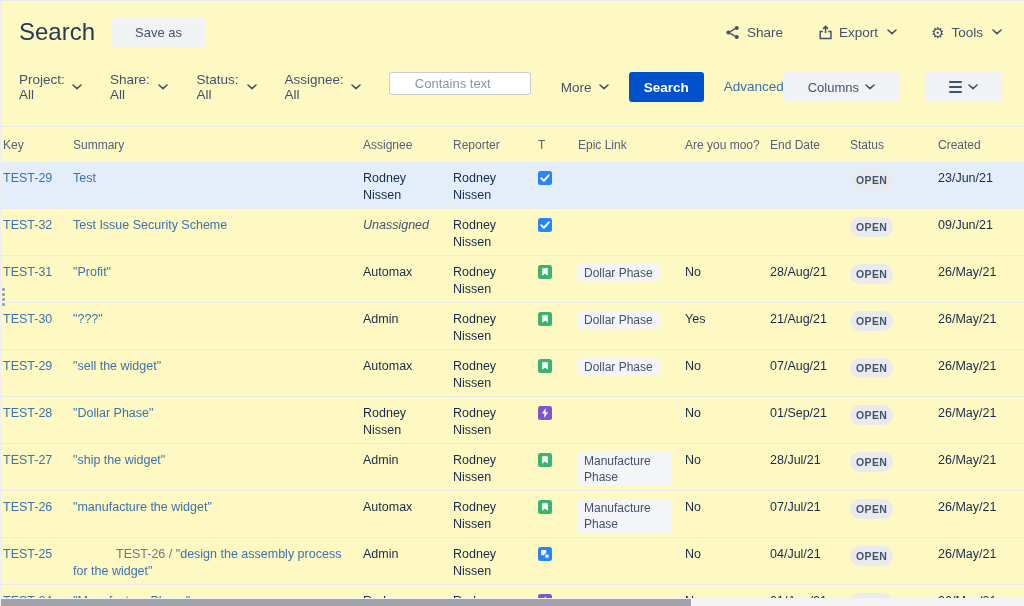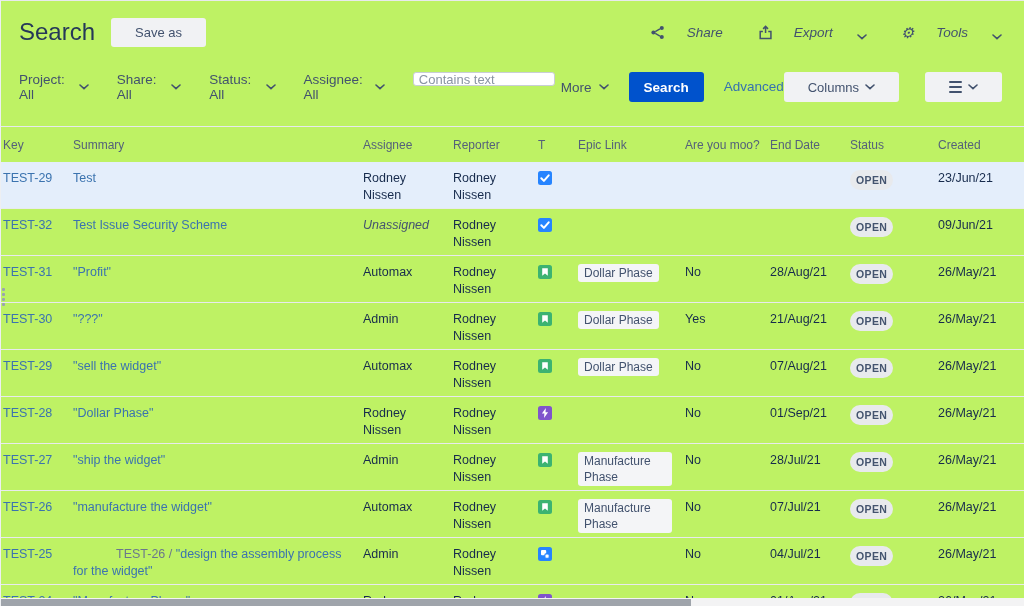--- a/index.html
+++ b/index.html
@@ -1,37 +1,37 @@
 <!DOCTYPE html>
 <html><head>
 <meta charset="utf-8">
 <style>
   * { margin:0; padding:0; box-sizing:border-box; }
   html,body { background:#fff; }
   body { font-family:"Liberation Sans", sans-serif; color:#172B4D; }
-  .page { position:relative; width:1024px; height:606px; overflow:hidden; background:#bef264;
+  .page { position:relative; width:1024px; height:606px; overflow:hidden; background:#fef9c3;
           border-top:1px solid #E8EAED; border-left:1px solid #EDEFF2; }
 
   
   .title-bar { height:62px; display:flex; align-items:center; padding:0 22px 0 18px; }
   .page-title { font-size:24px; font-weight:400; color:#253858; margin-right:16px; }
   .btn { display:inline-flex; align-items:center; gap:6px; background:#F1F2F4; border:none;
          border-radius:3px; color:#42526E; font-family:inherit; font-size:13px; padding:7px 24px; cursor:pointer; }
   .top-actions { margin-left:auto; display:flex; align-items:center; gap:34px; }
-  .action { display:flex; align-items:flex-end; gap:22px; color:#42526E; font-size:13.5px; cursor:pointer;font-style:italic; }
+  .action { display:flex; align-items:center; gap:7px; color:#42526E; font-size:13.5px; cursor:pointer; }
   .ic { display:inline-flex; align-items:center; }
   .gear { font-size:15px; line-height:1; }
   .chev { margin-left:2px; }
 
   
   .filter-bar { height:63px; display:flex; align-items:flex-start; padding:9px 22px 0 18px; }
   .dd { display:flex; align-items:center; gap:7px; color:#42526E; font-size:13.5px;
         height:30px; cursor:pointer; margin-right:28px; }
-  .text-input { width:142px; height:14px; border:1px solid #C9CED6; border-radius:3px;
-                font-family:inherit; font-size:13px; color:#172B4D; padding:0 5px; margin-right:6px; }
+  .text-input { width:142px; height:23px; border:1px solid #C9CED6; border-radius:3px;
+                font-family:inherit; font-size:13px; color:#172B4D; padding:0 25px; margin-right:30px; }
   .text-input::placeholder { color:#8A94A4; }
   .search-btn { background:#0052CC; color:#fff; border:none; border-radius:3px; font-family:inherit;
                 font-size:13.5px; font-weight:600; height:30px; padding:0 15px; margin-right:20px; cursor:pointer; }
   .link { color:#3572B0; font-size:13.5px; text-decoration:none; line-height:30px; cursor:pointer; }
   .right-group { margin-left:auto; display:flex; align-items:flex-start; gap:26px; }
   .gbtn { height:30px; }
   .hamburger { display:inline-flex; flex-direction:column; gap:3px; }
   .hamburger i { display:block; width:13px; height:2px; background:#42526E; border-radius:1px; }
 
   

